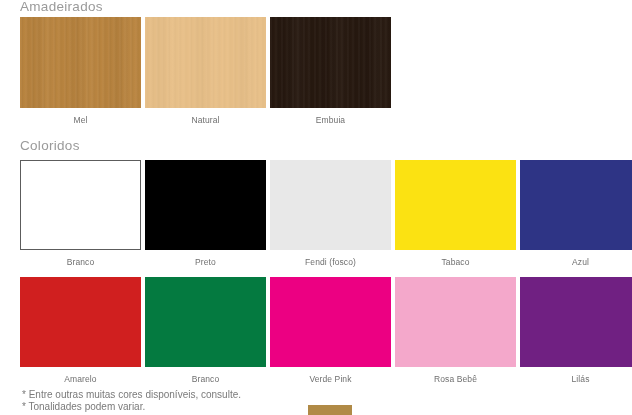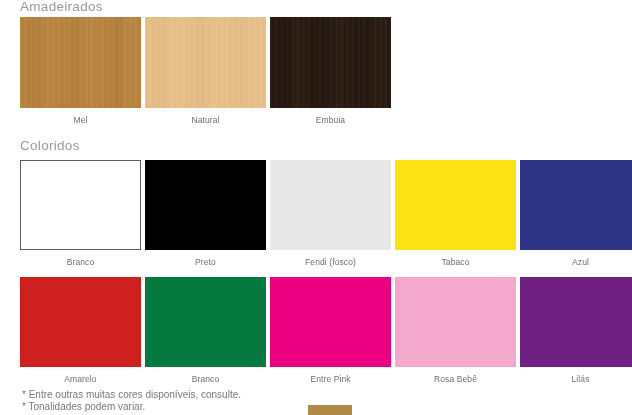--- a/index.html
+++ b/index.html
@@ -177,21 +177,21 @@
       <div class="swatch-cell">
         <div class="swatch-chip" style="background: rgb(208, 31, 31);"></div>
         <div class="swatch-label">Amarelo</div>
       </div>
       <div class="swatch-cell">
         <div class="swatch-chip" style="background: rgb(4, 122, 64);"></div>
         <div class="swatch-label">Branco</div>
       </div>
       <div class="swatch-cell">
         <div class="swatch-chip" style="background: rgb(236, 0, 130);"></div>
-        <div class="swatch-label">Entre Pink</div>
+        <div class="swatch-label">Verde Pink</div>
       </div>
       <div class="swatch-cell">
         <div class="swatch-chip" style="background: rgb(244, 168, 203);"></div>
         <div class="swatch-label">Rosa Bebê</div>
       </div>
       <div class="swatch-cell">
         <div class="swatch-chip" style="background: rgb(112, 32, 130);"></div>
         <div class="swatch-label">Lilás</div>
       </div>
     </div>

